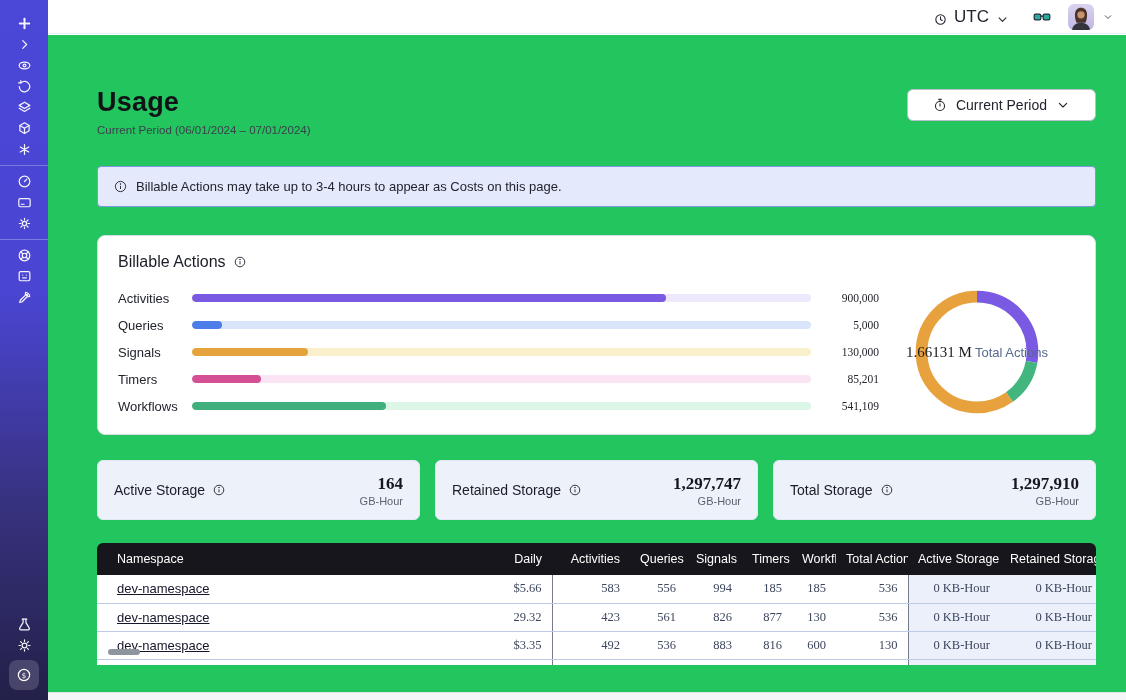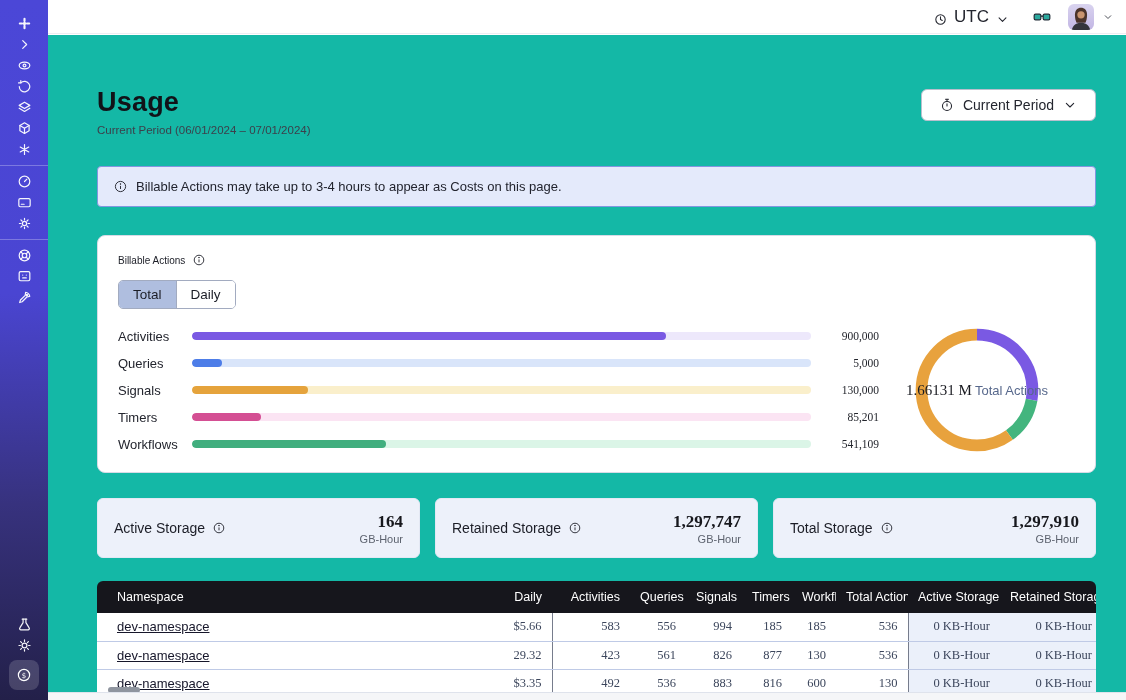--- a/index.html
+++ b/index.html
@@ -24,37 +24,37 @@
     border-bottom:1px solid #ededf2; display:flex; align-items:center; justify-content:flex-end;
     gap:8px; padding-right:12px; z-index:4; }
   .tz { display:flex; align-items:flex-end; gap:6px; font-size:17px; color:#23252e; cursor:pointer; padding:4px 6px; }
   .tz svg { width:15px; height:15px; stroke:#23252e; fill:none; stroke-width:1.7; stroke-linecap:round; }
   .chev { width:12px; height:12px; stroke:#3a3d46; fill:none; stroke-width:1.8; stroke-linecap:round; stroke-linejoin:round; }
   .glasses { width:24px; height:20px; cursor:pointer; margin:0 6px; }
   .avatar { width:26px; height:26px; border-radius:6px; overflow:hidden; cursor:pointer;
     background:linear-gradient(180deg,#d9d3ef,#c2b6e4); display:flex; align-items:flex-end; justify-content:center; }
 
   
-  .main { position:absolute; left:48px; top:35px; right:0; bottom:0; background:#14b8a6; }
+  .main { position:absolute; left:48px; top:35px; right:0; bottom:0; background:#22c55e; }
   .content { margin:0 30px 0 49px; }
 
   .page-header { margin-top:52px; display:flex; justify-content:space-between; align-items:flex-start; }
   h1 { font-size:27px; font-weight:600; color:#111218; letter-spacing:.2px; }
   .subtitle { margin-top:6px; font-size:11.5px; color:#3c404b; }
   .period-btn { display:flex; align-items:flex-start; gap:8px; background:#fff; border:1px solid #b9bfcd;
-    border-radius:6px; padding:7px 17px; font-size:14px; color:#23252e; cursor:pointer; margin-top:2px; }
+    border-radius:6px; padding:7px 24px; font-size:14px; color:#23252e; cursor:pointer; margin-top:2px; }
   .period-btn svg { width:16px; height:16px; stroke:#23252e; fill:none; stroke-width:1.6; stroke-linecap:round; }
 
   .banner { margin-top:30px; background:#e4eafb; border:1px solid #8296e0; border-radius:4px;
     padding:12px 15px; display:flex; align-items:center; gap:8px; font-size:13px; color:#22242e; }
   .info-i { width:15px; height:15px; stroke:#22242e; fill:none; stroke-width:1.5; flex:none; }
 
   
   .card { margin-top:28px; background:#fff; border:1px solid #d7dbe6; border-radius:8px; padding:17px 20px 18px; }
-  .card-title { font-size:10px; font-weight:500; color:#1b1d26; display:flex; align-items:center; gap:7px; }
+  .card-title { font-size:16px; font-weight:500; color:#1b1d26; display:flex; align-items:center; gap:7px; }
   .card-title svg { width:14px; height:14px; stroke:#1b1d26; fill:none; stroke-width:1.5; }
   .tabs { display:inline-flex; margin-top:13px; border:1px solid #a2abc0; border-radius:5px; overflow:hidden; }
   .tab { padding:6px 14px; font-size:13.5px; color:#1b1d26; background:#fff; cursor:pointer; }
   .tab.active { background:#afbedf; }
   .tab + .tab { border-left:1px solid #a2abc0; }
 
   .chart-wrap { display:flex; margin-top:17px; align-items:center; }
   .chart-left { flex:1; display:flex; flex-direction:column; gap:8px; }
   .bar-row { display:flex; align-items:center; height:19px; gap:10px; }
   .bar-label { width:64px; font-size:13px; color:#23252e; flex:none; }
@@ -257,24 +257,20 @@
     </div>
 
     <section class="card">
       <div class="card-title">
         <span>Billable Actions</span>
         <svg viewBox="0 0 24 24">
             <circle cx="12" cy="12" r="8.2"></circle>
             <path d="M12 11v5"></path>
             <circle cx="12" cy="8" r=".6" fill="#1b1d26"></circle>
           </svg>
-      </div>
-      <div class="tabs">
-        <div class="tab active">Total</div>
-        <div class="tab">Daily</div>
       </div>
 
       <div class="chart-wrap">
         <div class="chart-left">
           <div class="bar-row">
             <span class="bar-label">Activities</span>
             <div class="bar-track" style="background: rgb(237, 232, 251);">
                 <div class="bar-fill" style="background: rgb(122, 89, 227); width: 76.6%;"></div>
               </div>
             <span class="bar-value mono">900,000</span>

